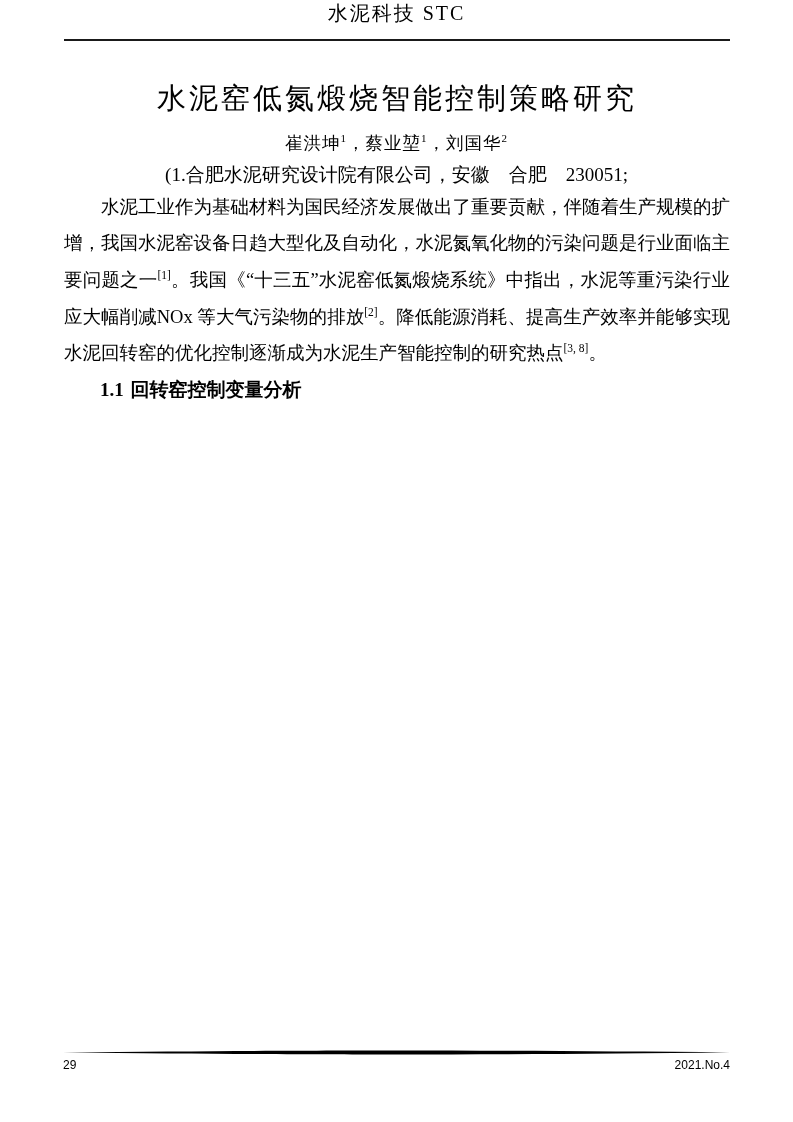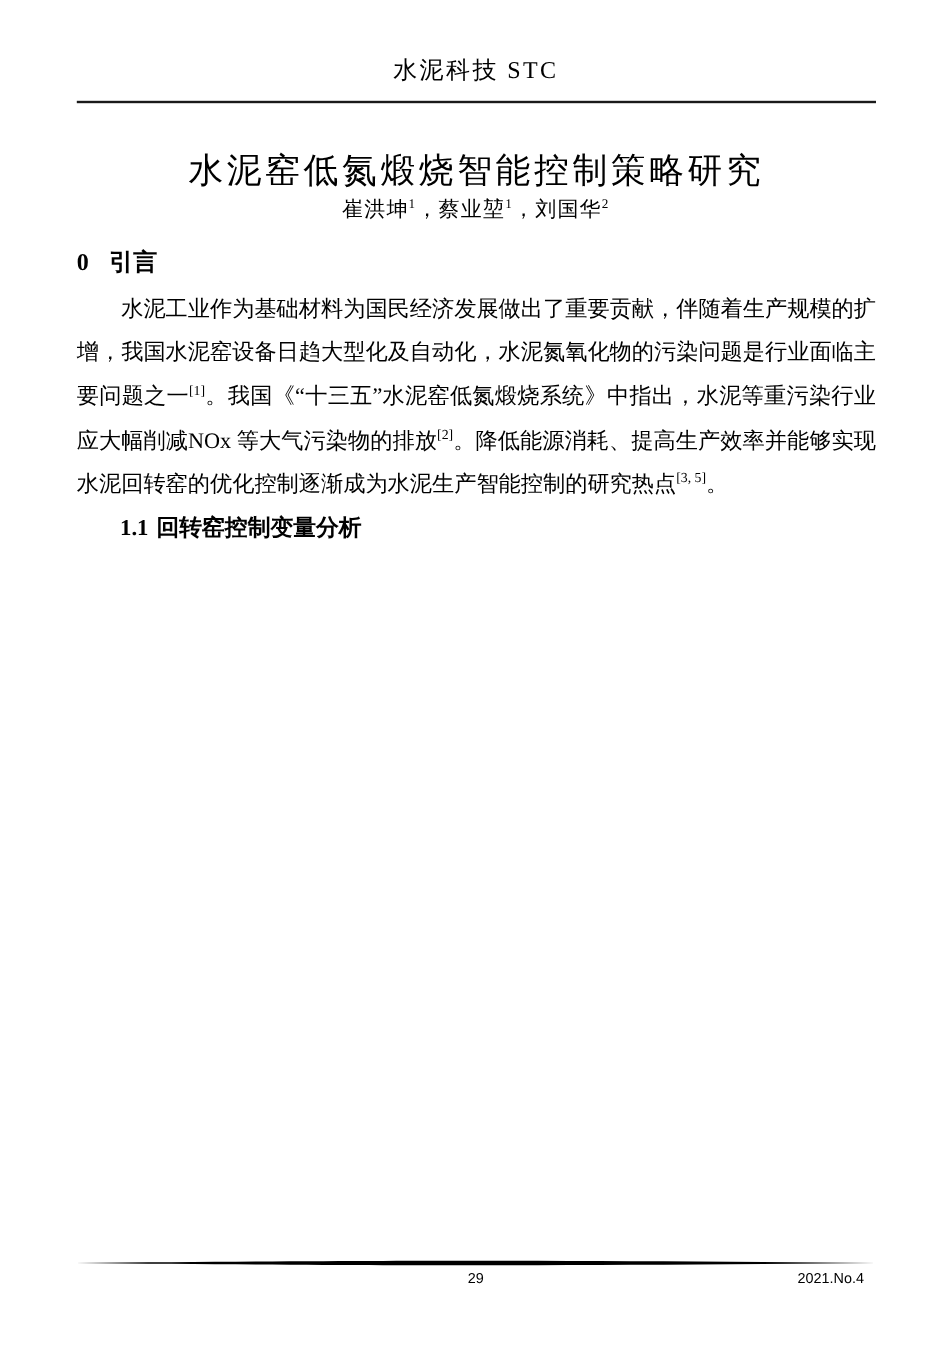--- a/index.html
+++ b/index.html
@@ -10,39 +10,38 @@
   .page {
     position: relative;
     width: 793px;
     height: 1122px;
     background: #ffffff;
     color: #000000;
     font-family: "Liberation Serif", "DejaVu Serif", serif;
     overflow: hidden;
   }
   .journal-header {
-    padding-top: 45px;
     text-align: center;
     font-size: 20px;
     letter-spacing: 2px;
   }
   .header-rule {
     margin: 12px 63px 0 64px;
     border-top: 2.5px solid #1a1a1a;
   }
   .article-title {
     margin: 40px 63px 0 64px;
     text-align: center;
     font-size: 29px;
     font-weight: normal;
     letter-spacing: 3px;
     line-height: 1.2;
   }
   .authors {
-    margin-top: 1px;
+    margin-top: 15px;
     text-align: center;
     font-size: 17.5px;
     letter-spacing: 1px;
   }
   .authors sup { font-size: 11px; }
   .affiliations {
     margin-top: 5px;
     text-align: center;
     font-size: 19px;
     line-height: 29px;
@@ -81,51 +80,49 @@
   .footer-rule-svg {
     display: block;
     width: 100%;
     height: 5px;
   }
   .footer-row {
     position: relative;
     margin-top: 3px;
     font-family: "Liberation Sans", "DejaVu Sans", sans-serif;
     font-size: 12px;
-    text-align: center;
+    text-align: left;
   }
   .issue-label {
     position: absolute;
-    right: 10px;
+    right: 0;
     top: 0;
   }
 </style>
 </head>
 <body>
 
 <div class="page">
 
   <div class="journal-header">
     <span>水泥科技 STC</span>
   </div>
 
   <div class="header-rule"></div>
 
   <h1 class="article-title">水泥窑低氮煅烧智能控制策略研究</h1>
 
   <div class="authors"><span>崔洪坤</span><sup>1</sup><span>，</span><span>蔡业堃</span><sup>1</sup><span>，</span><span>刘国华</span><sup>2</sup></div>
 
   <div class="affiliations">
+    <div>(1.合肥水泥研究设计院有限公司，安徽　合肥　230051;</div>
   </div>
 
-  <h2 class="sec-heading">
-    <span class="sec-num">0</span><span>引言</span>
-  </h2>
 
-  <p class="body-par"><span>水泥工业作为基础材料为国民经济发展做出了重要贡献，伴随着生产规模的扩增，我国水泥窑设备日趋大型化及自动化，水泥氮氧化物的污染问题是行业面临主要问题之一</span><sup>[1]</sup><span>。我国《“十三五”水泥窑低氮煅烧系统》中指出，水泥等重污染行业应大幅削减NOx 等大气污染物的排放</span><sup>[2]</sup><span>。降低能源消耗、提高生产效率并能够实现水泥回转窑的优化控制逐渐成为水泥生产智能控制的研究热点</span><sup>[3, 5]</sup><span>。</span></p>
+  <p class="body-par"><span>水泥工业作为基础材料为国民经济发展做出了重要贡献，伴随着生产规模的扩增，我国水泥窑设备日趋大型化及自动化，水泥氮氧化物的污染问题是行业面临主要问题之一</span><sup>[1]</sup><span>。我国《“十三五”水泥窑低氮煅烧系统》中指出，水泥等重污染行业应大幅削减NOx 等大气污染物的排放</span><sup>[2]</sup><span>。降低能源消耗、提高生产效率并能够实现水泥回转窑的优化控制逐渐成为水泥生产智能控制的研究热点</span><sup>[3, 8]</sup><span>。</span></p>
 
 
 
 
   <h3 class="subsec-heading">
     <span class="subsec-num">1.1</span><span>回转窑控制变量分析</span>
   </h3>
 
 
   <div class="page-footer">

